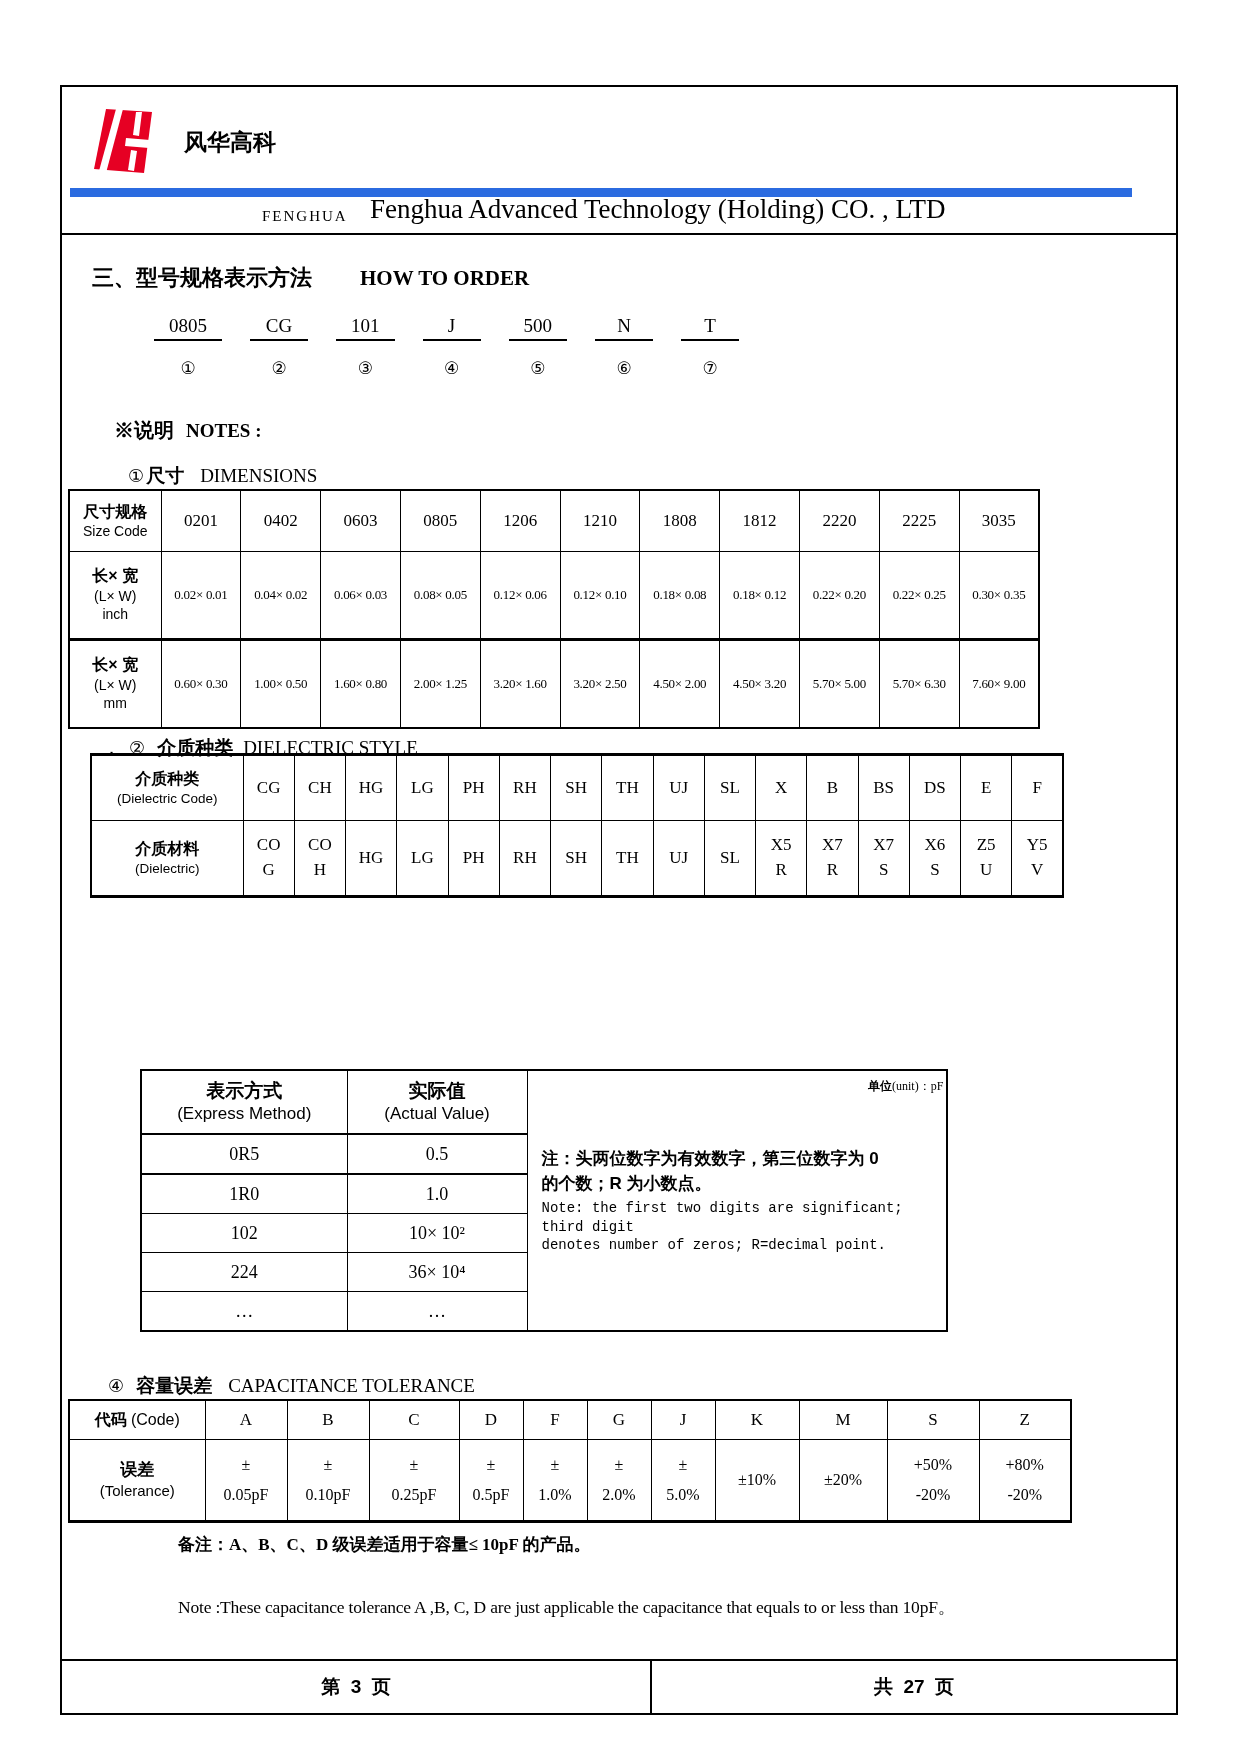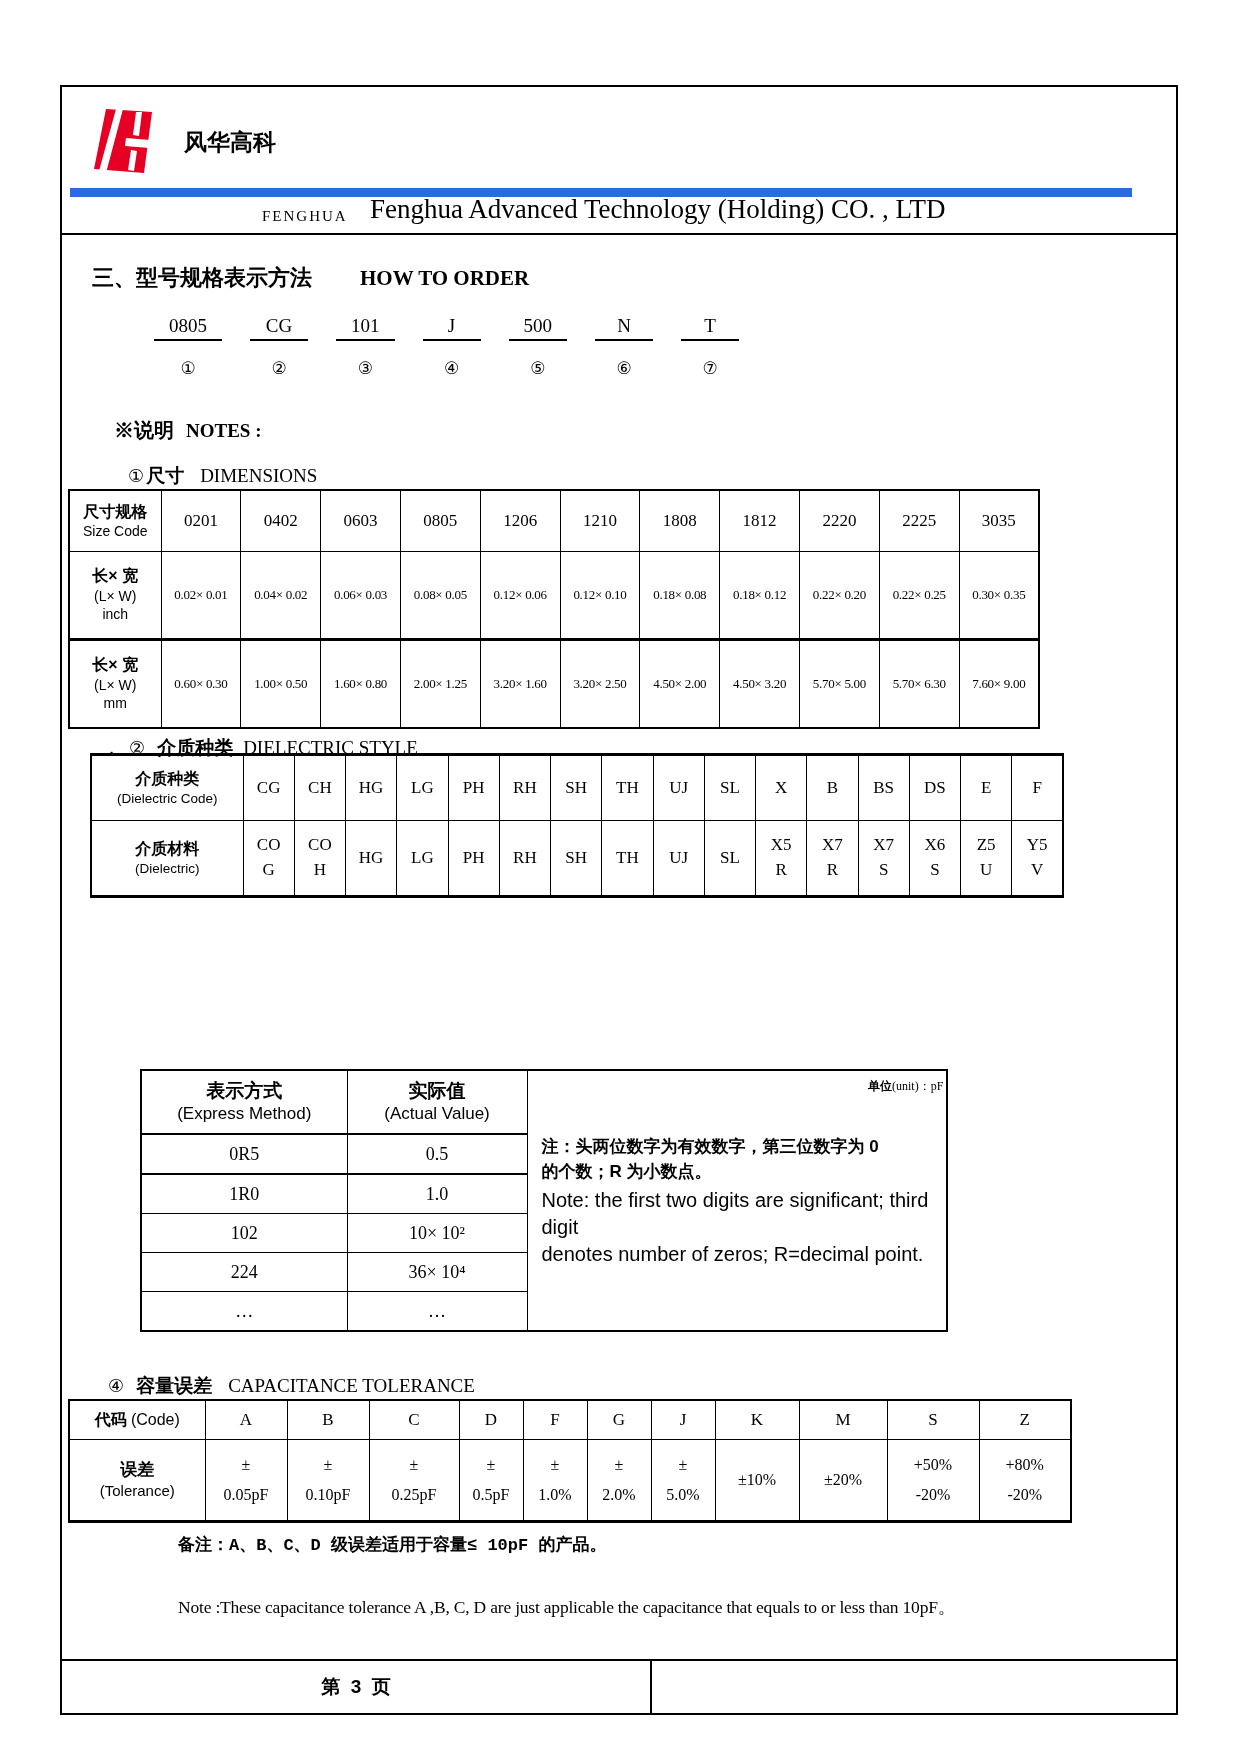--- a/index.html
+++ b/index.html
@@ -63,31 +63,31 @@
   .diel-table .he { font-size:13.5px; }
   
   .nom-table { position:absolute; left:78px; top:982px; width:806px; border:2px solid #000; }
   .nom-table tr.nhead th { height:62px; border-bottom:2px solid #000; }
   .nom-table tr.nhead .hz { font-size:19px; }
   .nom-table tr.nhead .he { font-size:17px; }
   .nom-table td { height:38px; font-size:18px; }
   .nom-table tr.r1 td { border-bottom:2px solid #000; }
   .nom-table td.note-cell { text-align:left; vertical-align:middle; padding:8px 8px 8px 14px; border-bottom:1px solid #000; }
   .note-cn { font-family:"Liberation Sans",sans-serif; font-weight:bold; font-size:17px; line-height:1.5; white-space:pre-line; }
-  .note-en { font-family:Liberation Sans, sans-serif; font-size:20px; line-height:1.35; margin-top:2px; white-space:pre-line; }
+  .note-en { font-family:Liberation Mono, monospace; font-size:14px; line-height:1.35; margin-top:2px; white-space:pre-line; }
   
   .tol-table { position:absolute; left:6px; top:1312px; width:1002px; border:2px solid #000; border-bottom:3px solid #000; }
   .tol-table tr.hdr th, .tol-table tr.hdr td { height:38px; font-size:17px; }
   .tol-table tr.body th, .tol-table tr.body td { height:80px; font-size:16px; }
   .tol-table .inlineh .hz, .tol-table .inlineh .he { display:inline; font-size:16px; }
   .tol-table td.tolv { line-height:1.9; }
   .tol-table tr.body .hz { font-size:17px; }
   .tol-table tr.body .he { font-size:15px; }
   
-  .remark-cn { position:absolute; left:116px; top:1446px; font-family:Liberation Mono, monospace; font-weight:bold; font-size:17px; white-space:nowrap; }
+  .remark-cn { position:absolute; left:116px; top:1446px; font-family:Liberation Serif, serif; font-weight:bold; font-size:17px; white-space:nowrap; }
   .remark-en { position:absolute; left:116px; top:1508px; font-size:17.5px; white-space:nowrap; letter-spacing:-0.2px; }
   
   .footer { position:absolute; left:0; bottom:0; width:100%; height:52px; border-top:2px solid #000; display:flex; }
   .footer .cell { display:flex; align-items:center; justify-content:center; white-space:pre;
     font-family:"Liberation Sans",sans-serif; font-weight:bold; font-size:19px; }
   .footer-left { width:588px; border-right:2px solid #000; }
   .footer-right { flex:1; }
 </style>
 </head>
 <body>
@@ -425,15 +425,16 @@
 -20%</td>
     </tr>
   </tbody>
     </table>
 
   <div class="remark-cn">备注：A、B、C、D 级误差适用于容量≤ 10pF 的产品。</div>
   <div class="remark-en">Note :These capacitance tolerance A ,B, C, D are just applicable the capacitance that equals to or less than 10pF。</div>
 
   <div class="footer">
     <div class="cell footer-left">第  3  页</div>
+    <div class="cell footer-right">共  27  页</div>
   </div>
 
 </div>
 
 </body></html>

